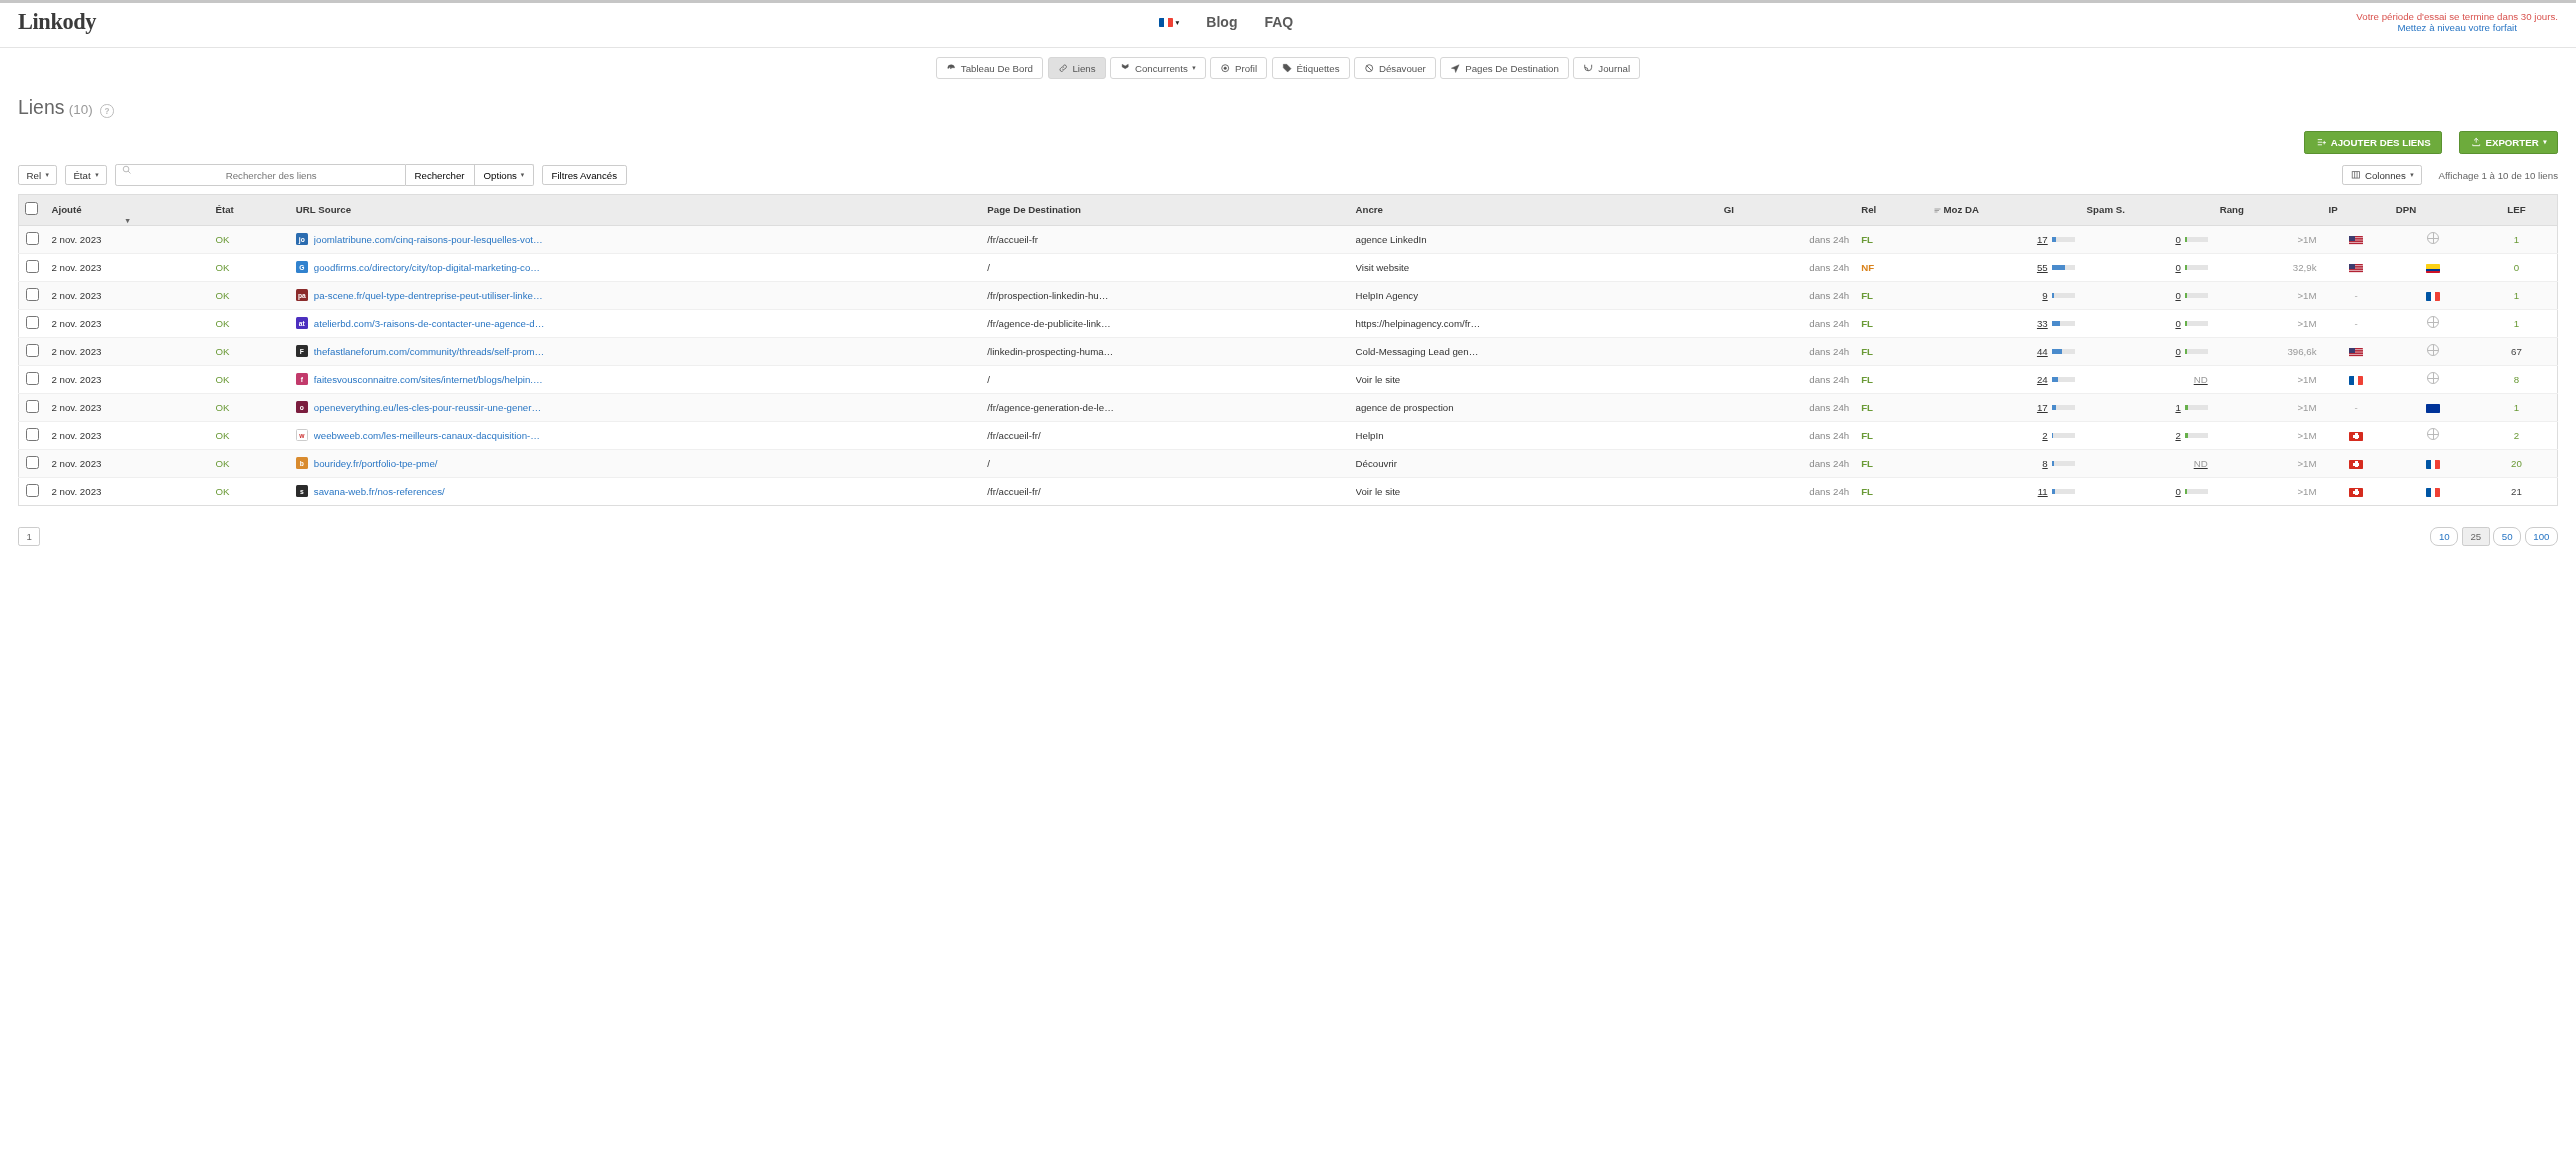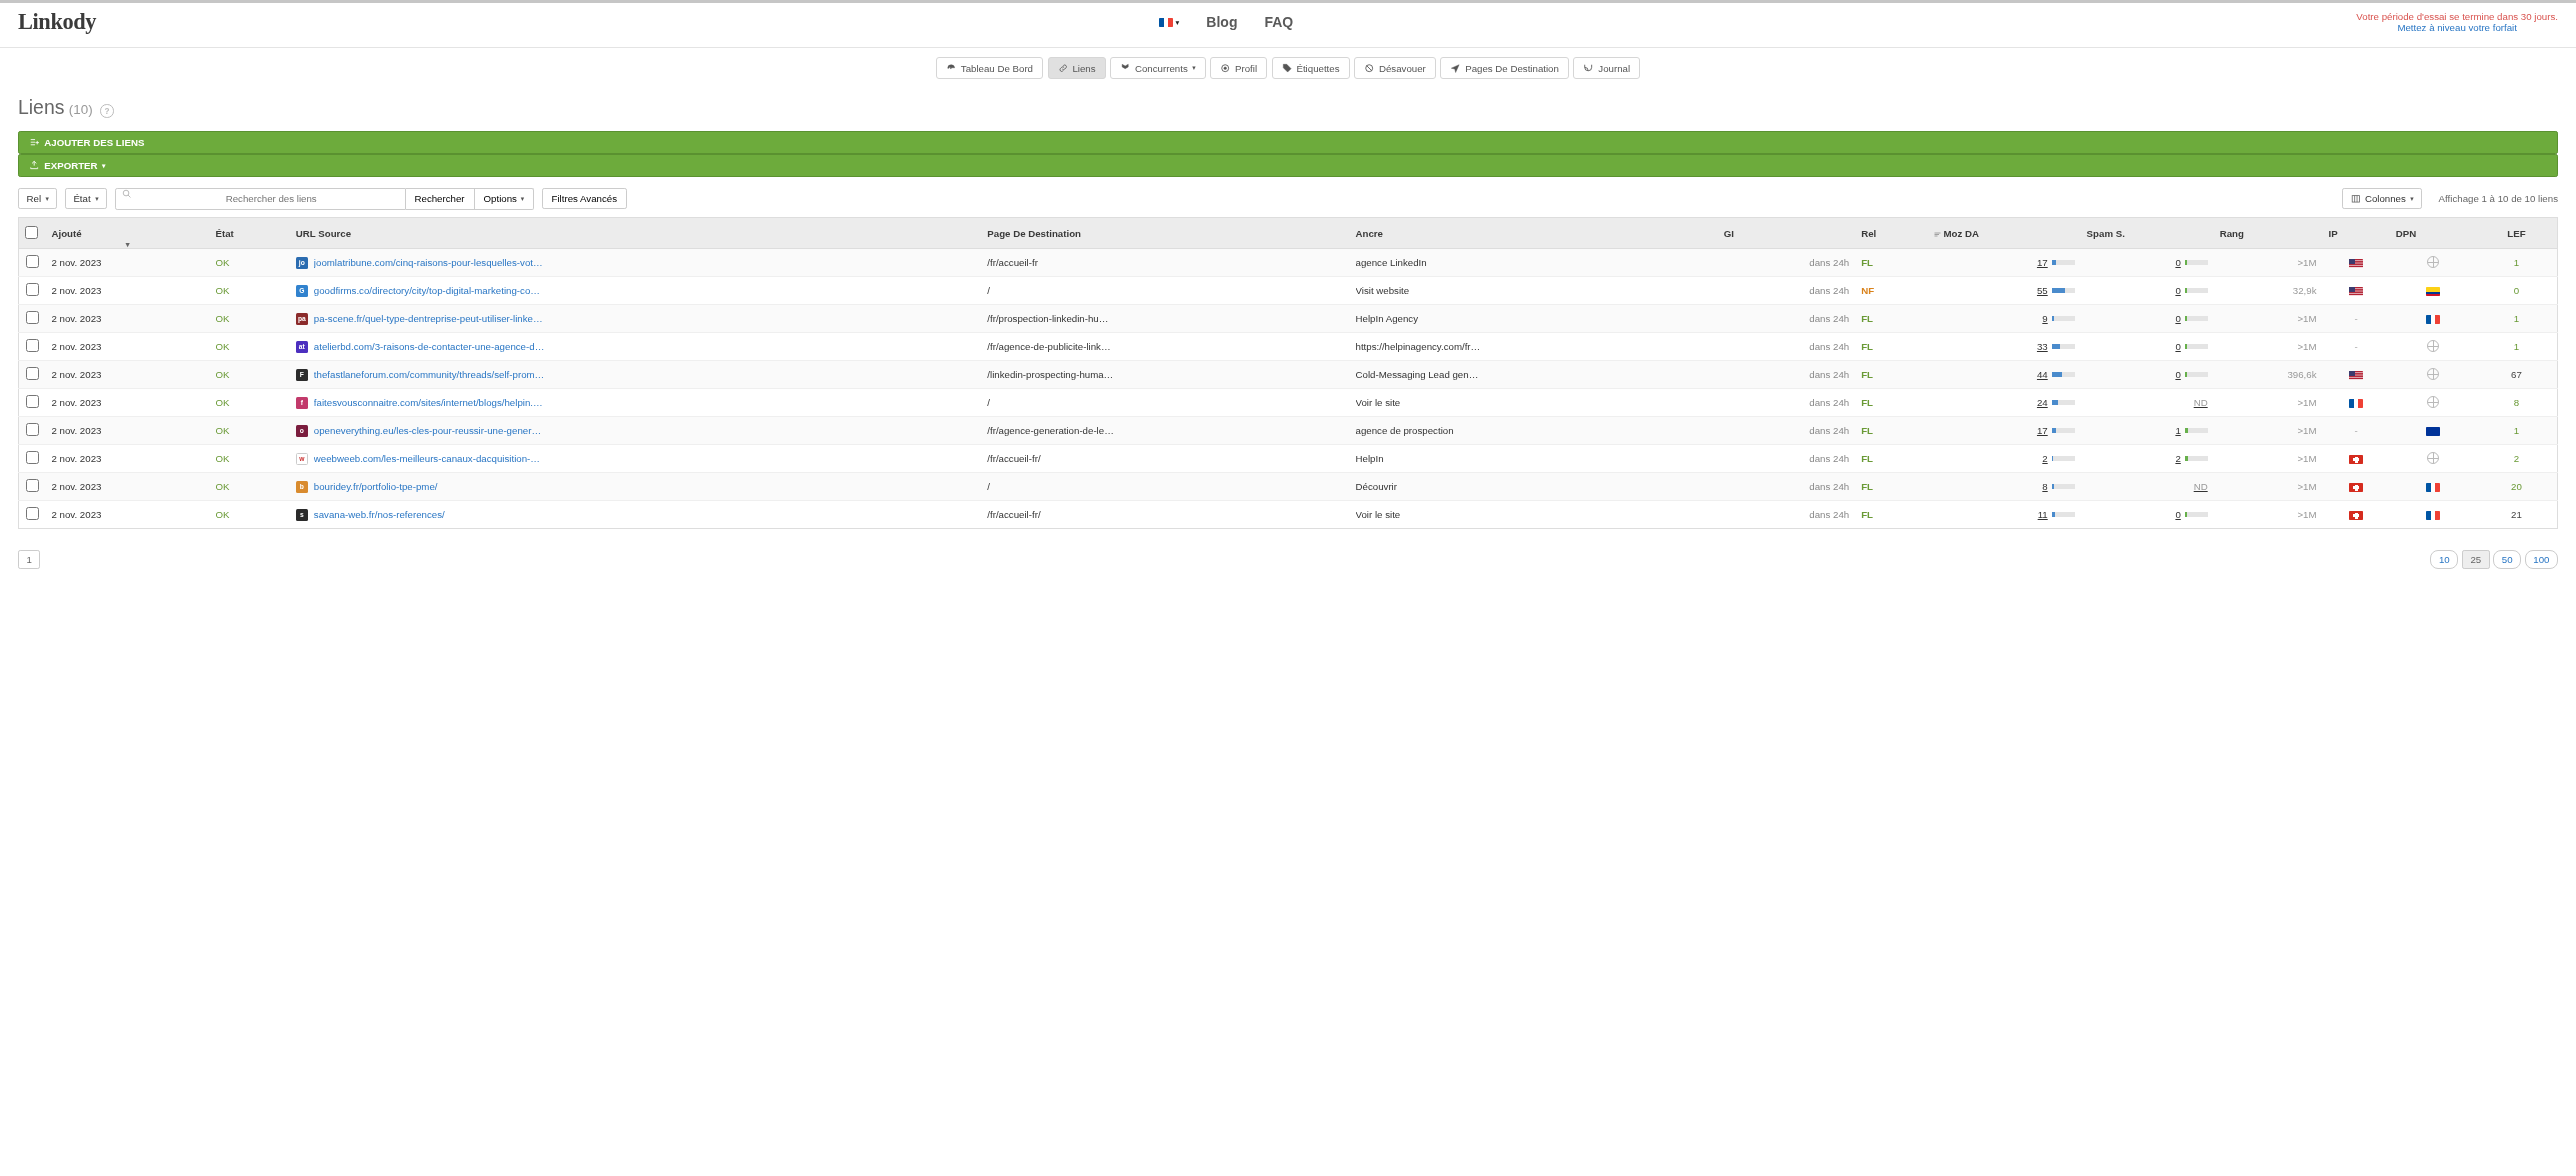--- a/index.html
+++ b/index.html
@@ -18,21 +18,21 @@
 .tab { display:flex; align-items:center; gap:4.5px; padding:4.5px 9px; border:0.7px solid #d6d6d6; border-radius:3px; background:#fff; color:#555; font-size:9.7px; cursor:pointer; }
 .tab.active { background:#e0e0e0; }
 .tab svg { width:10.4px; height:10.4px; fill:currentColor; stroke:currentColor; }
 
 .page { padding:3px 18px 22.4px; }
 .page-title-row { display:flex; align-items:baseline; gap:4.5px; margin:4.5px 0 12px; }
 .page-title { font-size:19.4px; font-weight:400; color:#666; }
 .page-count { font-size:13.4px; color:#999; }
 .help-circle { width:13.4px;height:13.4px;border-radius:50%;border:1.5px solid #bbb;color:#bbb;display:inline-flex;align-items:center;justify-content:center;font-size:8.2px;font-weight:700;margin-left:3px; }
 
-.action-row { display:flex; justify-content:flex-end; gap:0; margin-bottom:10.4px;flex-direction:column; }
+.action-row { display:flex; justify-content:flex-end; gap:17px; margin-bottom:10.4px; }
 .btn-green { display:flex; align-items:center; gap:4.5px; background:#6dab3c; color:#fff; border:0.7px solid #5a9130; border-radius:2.2px; padding:5.2px 10.4px; font-size:9.7px; font-weight:700; cursor:pointer; }
 .btn-green svg { width:10.4px;height:10.4px;stroke:#fff;fill:none;stroke-width:2; }
 
 .toolbar { display:flex; align-items:center; justify-content:space-between; margin-bottom:7.5px; }
 .toolbar-left { display:flex; align-items:center; gap:7.5px; }
 .dd { display:flex; align-items:center; gap:4.5px; border:0.7px solid #ccc; border-radius:2.2px; padding:3.7px 7.5px; font-size:9.7px; background:#fff; cursor:pointer; }
 .search-group { display:flex; align-items:stretch; }
 .search-box { display:flex; align-items:flex-start; border:0.7px solid #ccc; border-radius:2.2px 0 0 2.2px; width:291px; }
 .search-box .icon-hold { width:22.4px; display:flex; align-items:center; justify-content:center; color:#aaa; }
 .search-box input { border:none; outline:none; flex:1; padding:4.5px; font-size:9.7px; text-align:center; color:#888; }

